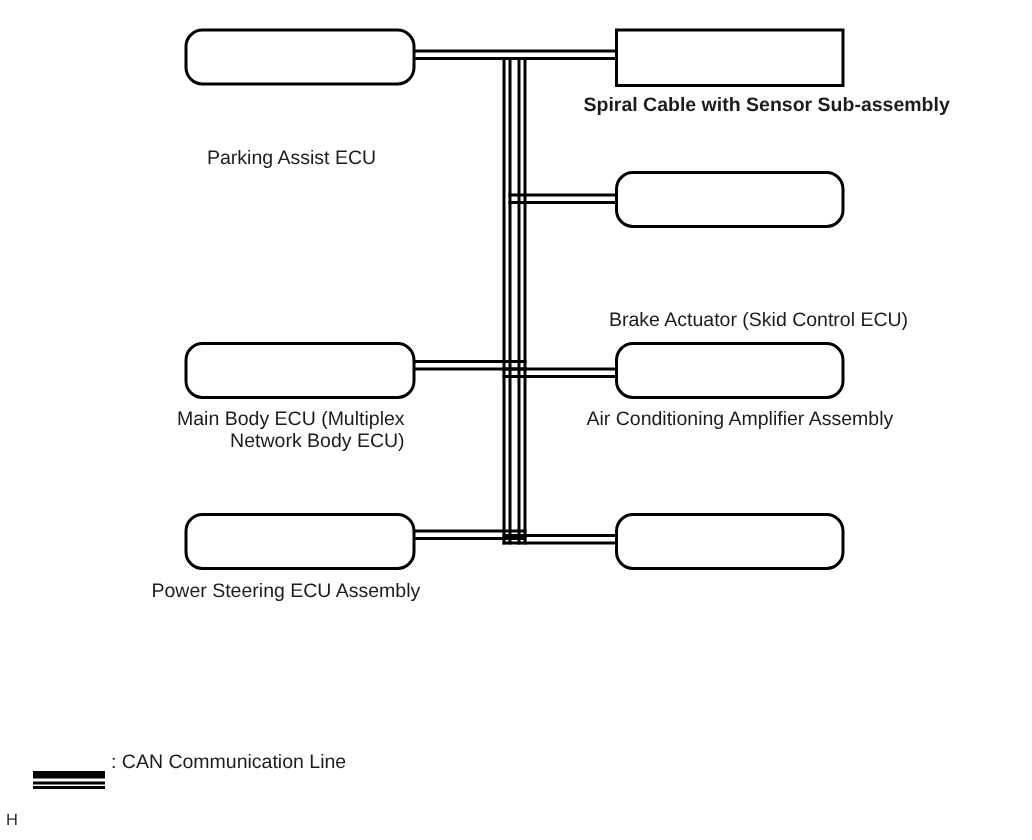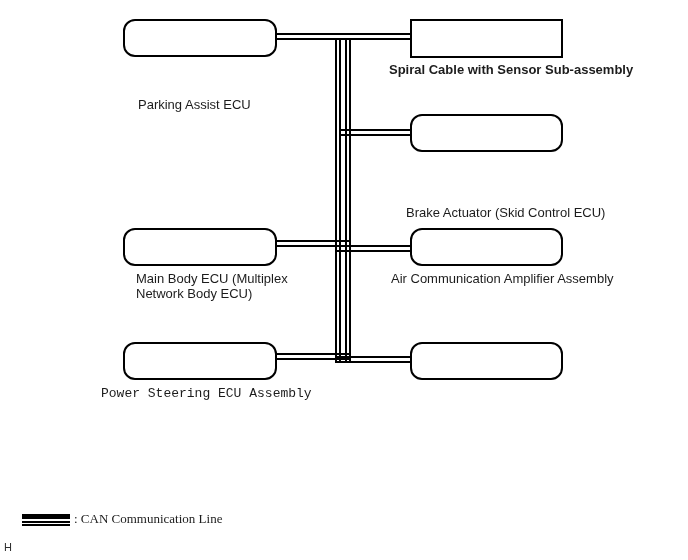--- a/index.html
+++ b/index.html
@@ -39,22 +39,22 @@
     white-space: pre-line;
   }
 
   .legend-symbol { position: absolute; left: 22px; top: 514px; width: 48px; }
   .legend-symbol .bar { background: var(--line, #000); width: 48px; }
   .legend-symbol .b1 { height: 5px; margin-bottom: 2px; }
   .legend-symbol .b2 { height: 2px; margin-bottom: 1px; }
   .legend-symbol .b3 { height: 2px; }
 
   .legend-label {
-    position: absolute; left: 74px; top: 511px;
-    font-size: 13px; color: var(--text, #1c1c1c); font-family: Liberation Serif, serif;
+    position: absolute; left: 74px; top: 500px;
+    font-size: 13px; color: var(--text, #1c1c1c);
   }
 
   .page-marker {
     position: absolute; left: 4px; top: 541px;
     font-size: 11px; color: #2e2e2e;
   }
 </style>
 </head>
 <body>
 
@@ -73,24 +73,24 @@
   <div class="node square" style="left:410px; top:19px; width:153px; height:39px;"></div>
   <div class="node" style="left:410px; top:114px; width:153px;"></div>
   <div class="node" style="left:123px; top:228px;"></div>
   <div class="node" style="left:410px; top:228px; width:153px;"></div>
   <div class="node" style="left:123px; top:342px;"></div>
   <div class="node" style="left:410px; top:342px; width:153px;"></div>
 
   <div class="node-label" style="left:138px; top:62px;margin-top:35px;">Parking Assist ECU</div>
   <div class="node-label" style="left:389px; top:62px;font-weight:bold;">Spiral Cable with Sensor Sub-assembly</div>
   <div class="node-label" style="left:406px; top:157px;margin-top:48px;">Brake Actuator (Skid Control ECU)</div>
-  <div class="node-label" style="left:136px; top:271px;">Main Body ECU (Multiplex
+  <div class="node-label" style="left:118px; top:271px;text-align:right;">Main Body ECU (Multiplex
 Network Body ECU)</div>
-  <div class="node-label" style="left:391px; top:271px;">Air Communication Amplifier Assembly</div>
-  <div class="node-label" style="left:101px; top:386px;font-family:Liberation Mono, monospace;">Power Steering ECU Assembly</div>
+  <div class="node-label" style="left:391px; top:271px;">Air Conditioning Amplifier Assembly</div>
+  <div class="node-label" style="left:101px; top:386px;">Power Steering ECU Assembly</div>
 
   <div class="legend-symbol">
     <div class="bar b1"></div>
     <div class="bar b2"></div>
     <div class="bar b3"></div>
   </div>
   <div class="legend-label">: CAN Communication Line</div>
 
   <div class="page-marker">H</div>
 

